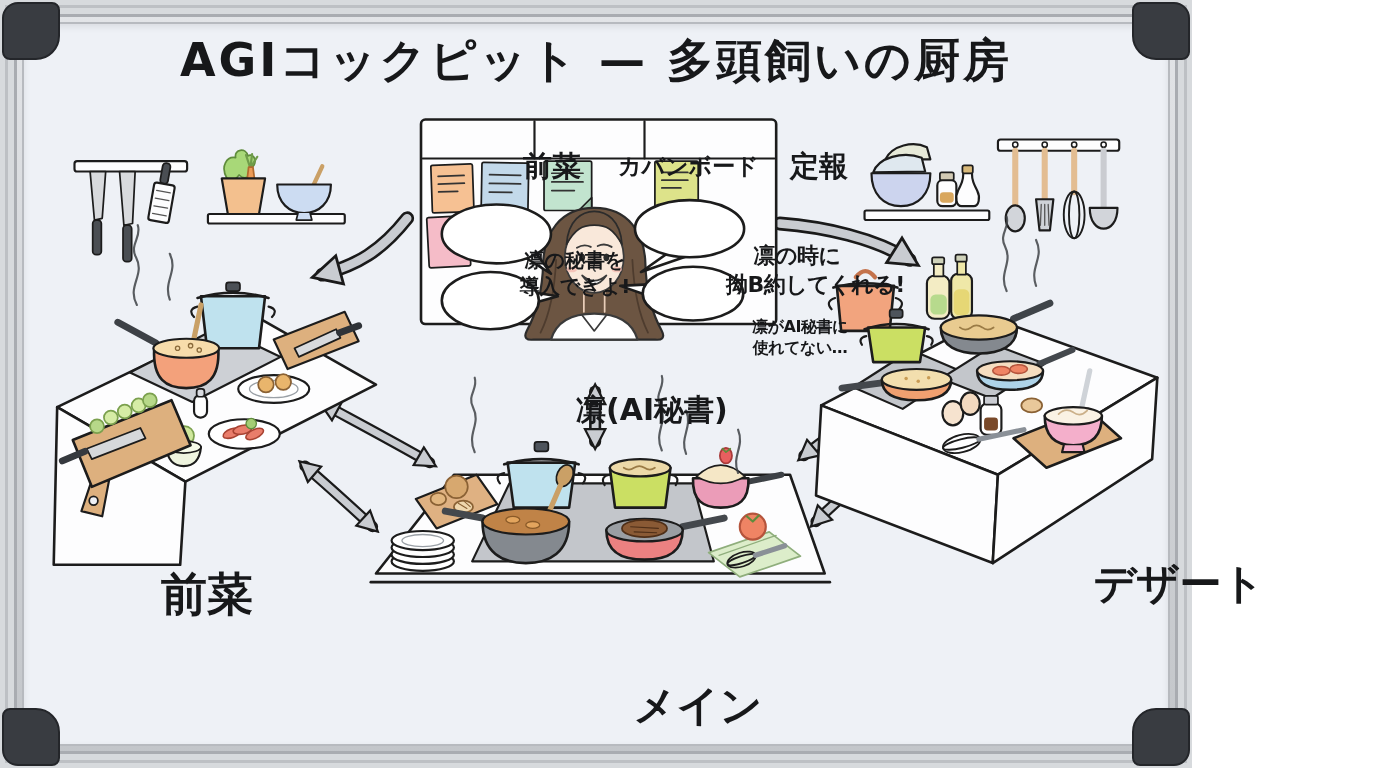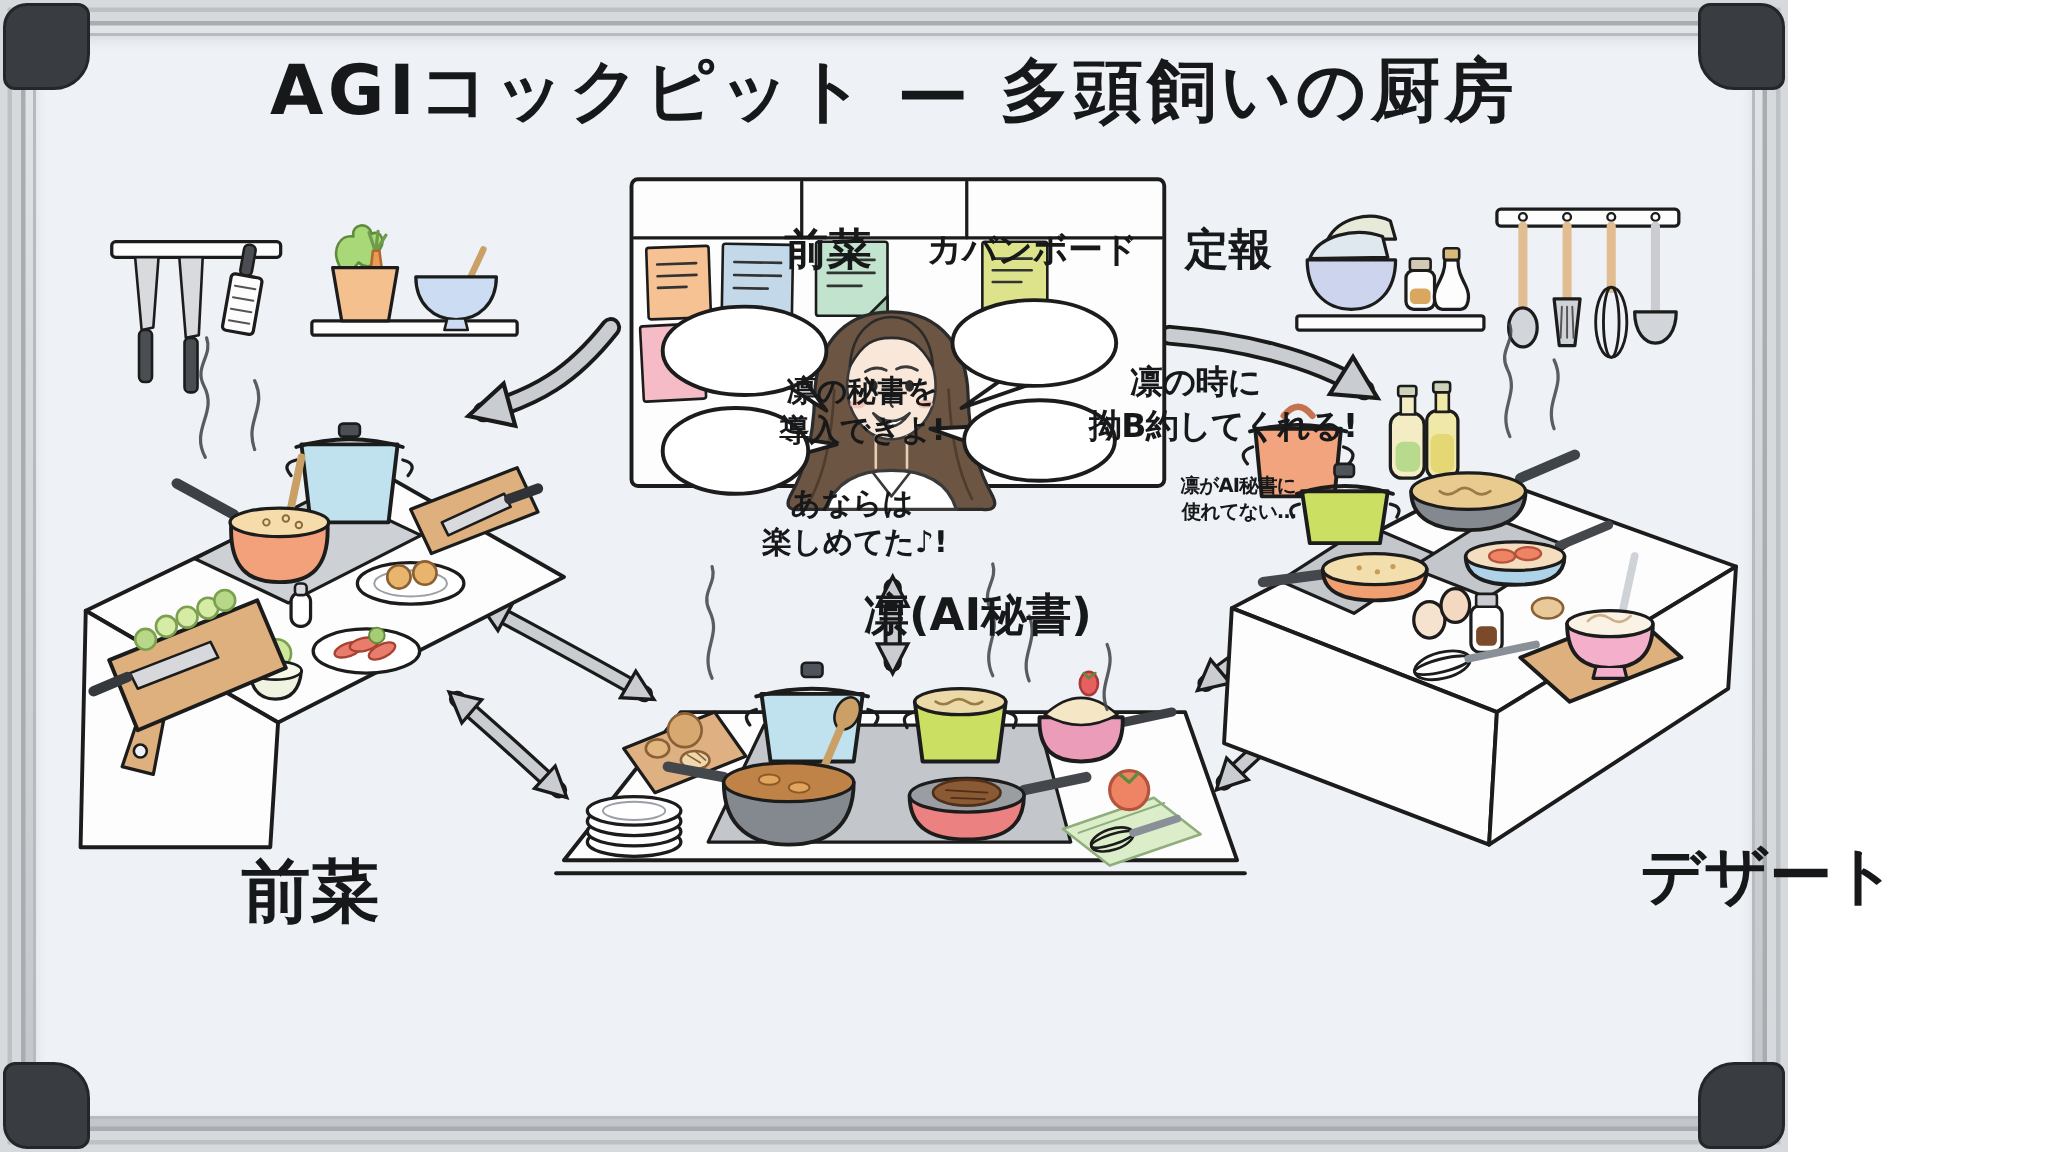--- a/index.html
+++ b/index.html
@@ -18,21 +18,21 @@
   .txt{position:absolute;z-index:3;color:#17181a;font-weight:700;}
   .title{left:0;right:0;top:30px;text-align:center;font-size:46px;letter-spacing:3px;}
   .colhead{top:147px;text-align:center;font-size:29px;white-space:pre;}
   .ch1{left:488px;width:128px;}
   .ch2{left:618px;width:125px;font-size:23px;top:151px;}
   .ch3{left:745px;width:148px;}
   .bubble-text{white-space:pre;text-align:center;line-height:1.32;}
   .b1{left:508px;top:247px;width:134px;font-size:20px;}
   .b2{left:508px;top:322px;width:120px;font-size:20px;}
   .b3{left:726px;top:241px;width:142px;font-size:22px;letter-spacing:-0.5px;}
-  .b4{left:736px;top:316px;width:128px;font-size:13px;letter-spacing:-0.5px;text-align:right;}
+  .b4{left:736px;top:316px;width:128px;font-size:16px;letter-spacing:-0.5px;}
   .persona{left:576px;top:390px;width:224px;font-size:30px;white-space:pre;}
   .st-label{text-align:center;white-space:pre;}
   .st-appetizer{left:142px;top:564px;width:130px;font-size:46px;}
   .st-main{left:598px;top:678px;width:200px;font-size:42px;}
   .st-dessert{left:1066px;top:556px;width:226px;font-size:42px;}
 </style>
 </head>
 <body>
 
 <div class="frame">
@@ -429,24 +429,23 @@
   </svg>
 
   <div class="txt title">AGIコックピット — 多頭飼いの厨房</div>
 
   <div class="txt colhead ch1">前菜</div>
   <div class="txt colhead ch2">カバンボード</div>
   <div class="txt colhead ch3">定報</div>
 
   <div class="txt bubble-text b1">凛の秘書を
 導入できよ!</div>
-  <div class="txt bubble-text b2">あならは
-楽しめてた♪!</div>
   <div class="txt bubble-text b3">凛の時に
 拗B約してくれる!</div>
   <div class="txt bubble-text b4">凛がAI秘書に
 使れてない…</div>
 
   <div class="txt persona">凛(AI秘書)</div>
 
   <div class="txt st-label st-appetizer">前菜</div>
+  <div class="txt st-label st-main">メイン</div>
   <div class="txt st-label st-dessert">デザート</div>
 </div>
 
 </body></html>

